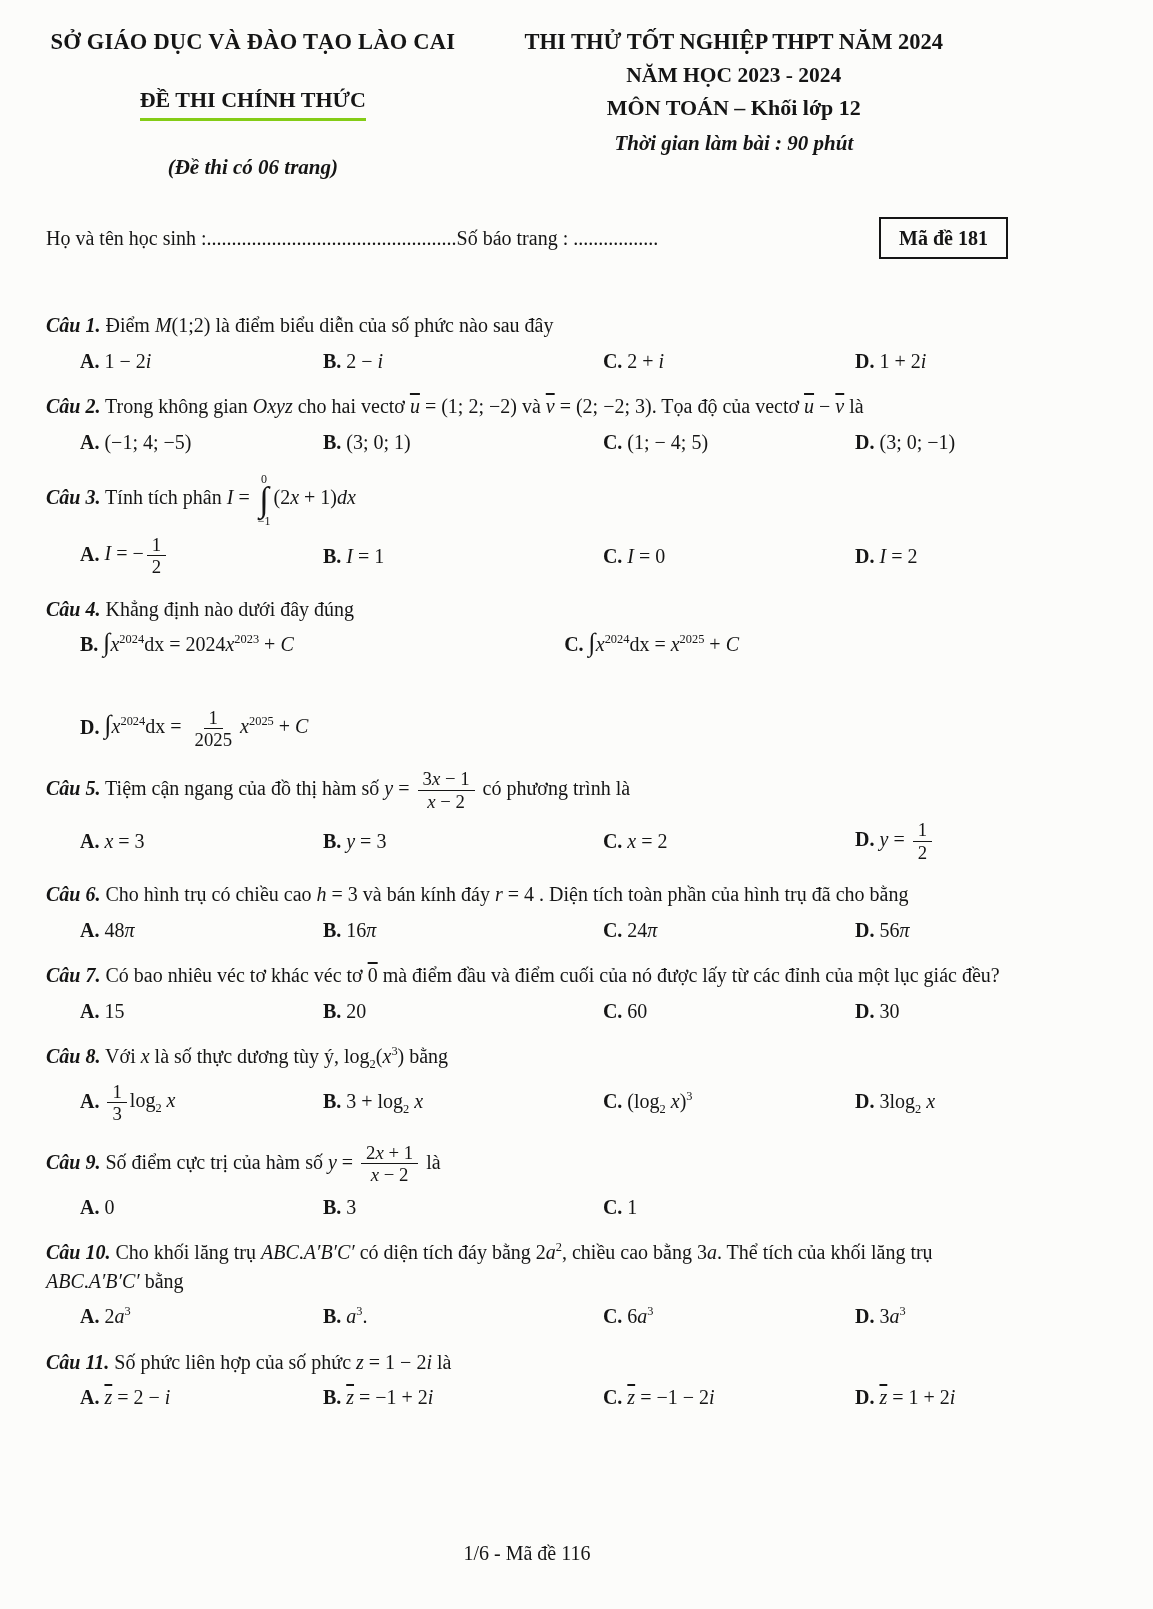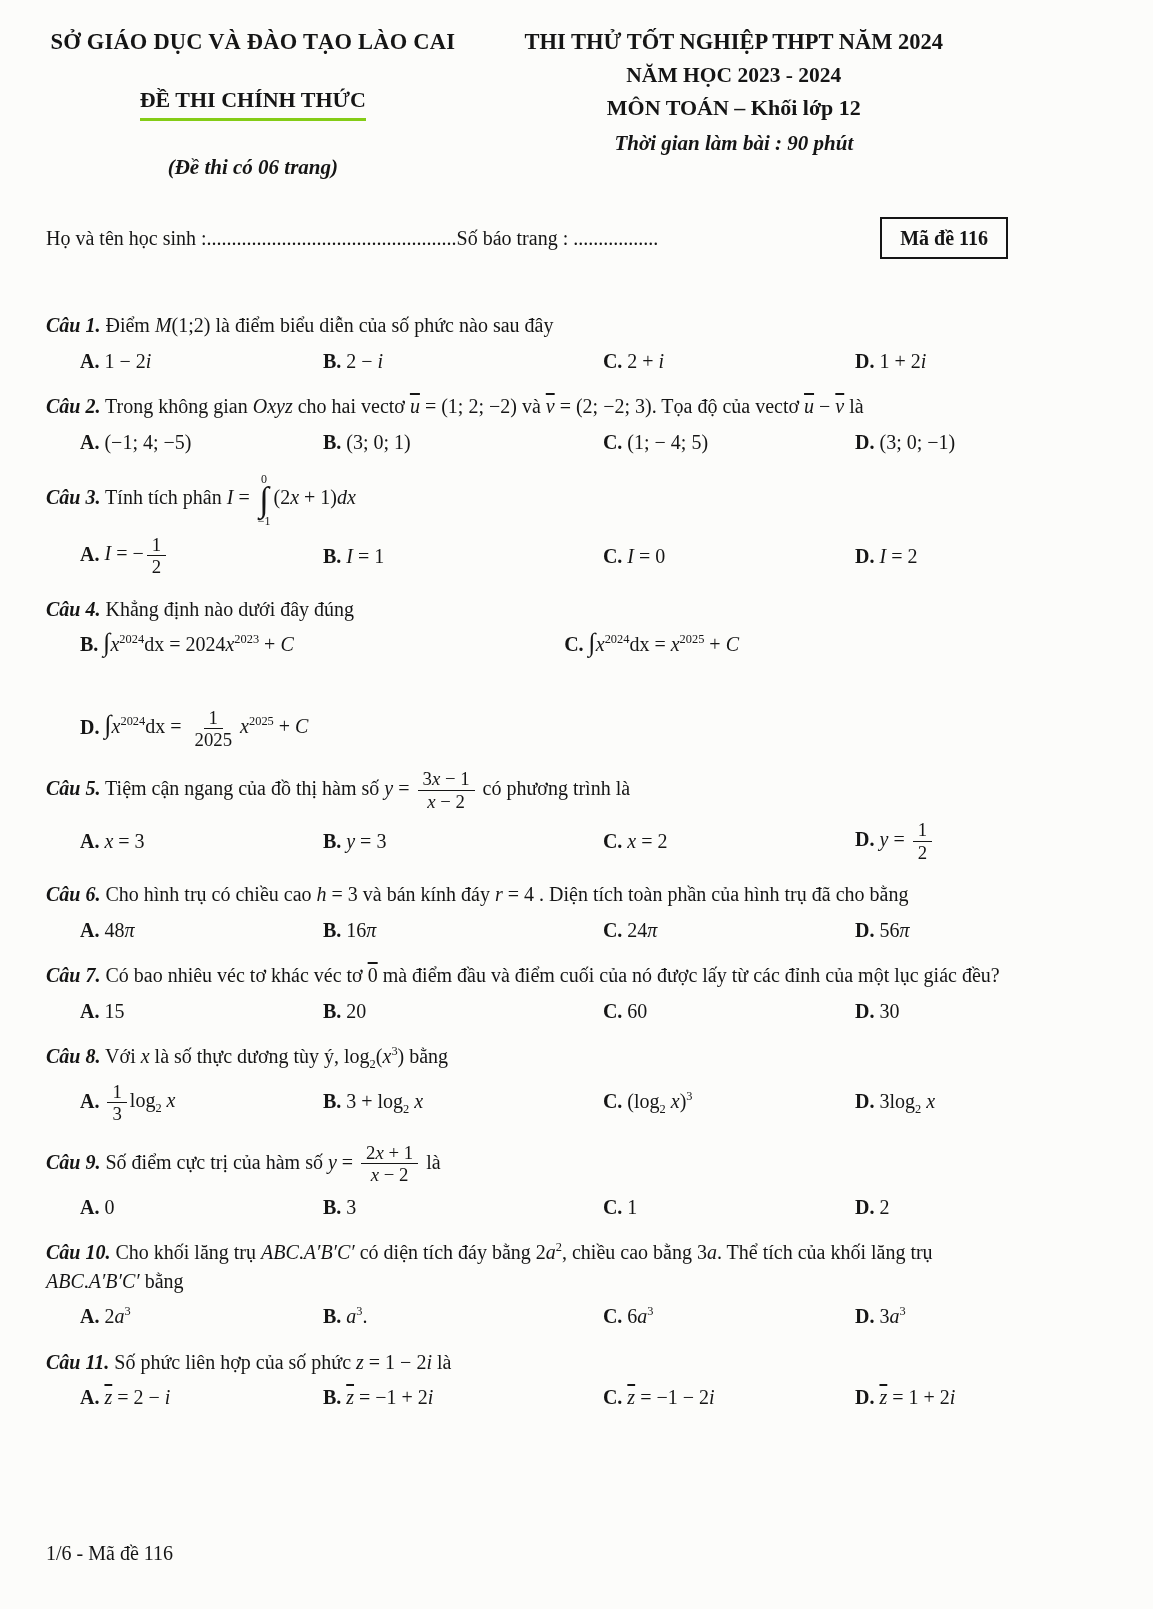--- a/index.html
+++ b/index.html
@@ -62,21 +62,21 @@
   .frac .num { padding: 0 5px; border-bottom: 1.5px solid #151515; }
   .frac .den { padding: 0 5px; }
   .ilim {
     display: inline-flex; flex-direction: column; align-items: center;
     vertical-align: middle; line-height: 0.9; margin: 0 3px;
   }
   .ilim .lt, .ilim .lb { font-size: 0.6em; line-height: 1; }
   .ilim .isign { font-size: 1.75em; line-height: 0.85; }
 
   
-  .foot { margin-top: auto; font-size: 20px; padding-top: 30px; }
+  .foot { margin-top: auto; text-align: center; font-size: 20px; padding-top: 30px; }
 </style>
 </head>
 <body>
 
 <div class="page">
 
   <header class="hdr">
     <div class="hdr-left">
       <div class="dept">SỞ GIÁO DỤC VÀ ĐÀO TẠO LÀO CAI</div>
       <div>
@@ -88,21 +88,21 @@
       <div class="t1">THI THỬ TỐT NGHIỆP THPT NĂM 2024</div>
       <div class="t2">NĂM HỌC 2023 - 2024</div>
       <div class="t3">MÔN TOÁN – Khối lớp 12</div>
       <div class="t4">Thời gian làm bài : 90 phút</div>
     </div>
   </header>
 
   <div class="student-line">
     <span>Họ và tên học sinh :..................................................</span>
     <span>Số báo trang : .................</span>
-    <span class="code-box">Mã đề 116</span>
+    <span class="code-box">Mã đề 181</span>
   </div>
 
   <main class="questions">
       <section class="question">
         <p class="q-text"><b class="q-num">Câu 1.</b> Điểm <i>M</i>(1;2) là điểm biểu diễn của số phức nào sau đây</p>
         <div class="options row4">
           <div class="option"><b class="opt-label">A.</b> <span class="opt-body">1 − 2<i>i</i></span></div>
           <div class="option"><b class="opt-label">B.</b> <span class="opt-body">2 − <i>i</i></span></div>
           <div class="option"><b class="opt-label">C.</b> <span class="opt-body">2 + <i>i</i></span></div>
           <div class="option"><b class="opt-label">D.</b> <span class="opt-body">1 + 2<i>i</i></span></div>
@@ -191,21 +191,20 @@
       </section>
       <section class="question">
         <p class="q-text"><b class="q-num">Câu 9.</b> Số điểm cực trị của hàm số <i>y</i> = <span class="frac">
             <span class="num">2<i>x</i> + 1</span>
             <span class="den"><i>x</i> − 2</span>
           </span> là</p>
         <div class="options row4">
           <div class="option"><b class="opt-label">A.</b> <span class="opt-body">0</span></div>
           <div class="option"><b class="opt-label">B.</b> <span class="opt-body">3</span></div>
           <div class="option"><b class="opt-label">C.</b> <span class="opt-body">1</span></div>
-          <div class="option"><b class="opt-label">D.</b> <span class="opt-body">2</span></div>
         </div>
       </section>
       <section class="question">
         <p class="q-text"><b class="q-num">Câu 10.</b> Cho khối lăng trụ <i>ABC</i>.<i>A′B′C′</i> có diện tích đáy bằng 2<i>a</i><sup>2</sup>, chiều cao bằng 3<i>a</i>. Thể tích của khối lăng trụ <i>ABC</i>.<i>A′B′C′</i> bằng</p>
         <div class="options row4">
           <div class="option"><b class="opt-label">A.</b> <span class="opt-body">2<i>a</i><sup>3</sup></span></div>
           <div class="option"><b class="opt-label">B.</b> <span class="opt-body"><i>a</i><sup>3</sup>.</span></div>
           <div class="option"><b class="opt-label">C.</b> <span class="opt-body">6<i>a</i><sup>3</sup></span></div>
           <div class="option"><b class="opt-label">D.</b> <span class="opt-body">3<i>a</i><sup>3</sup></span></div>
         </div>

